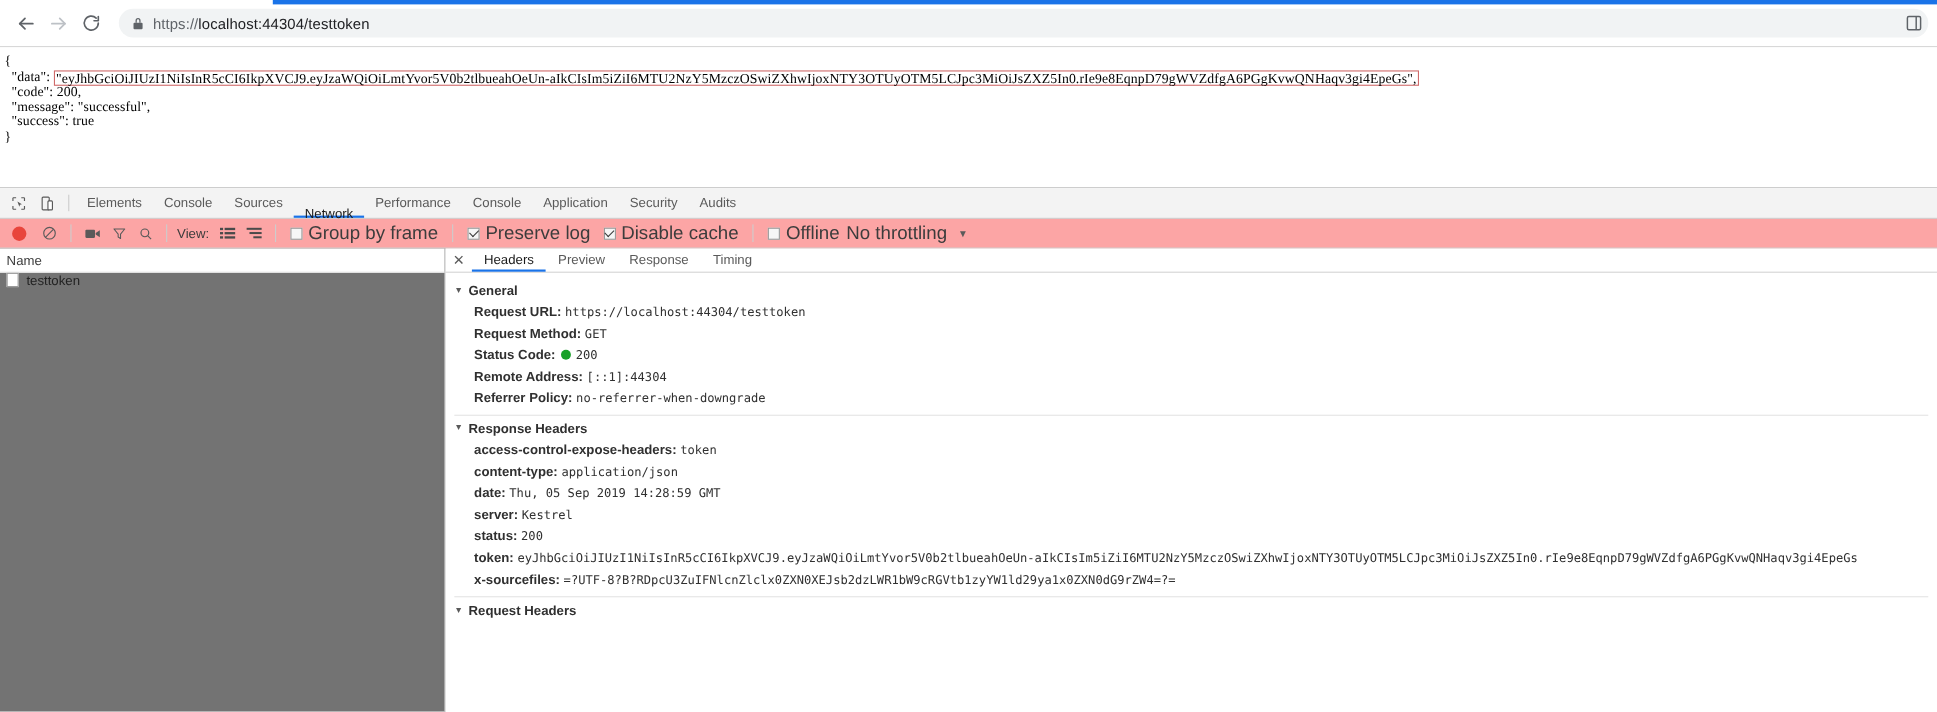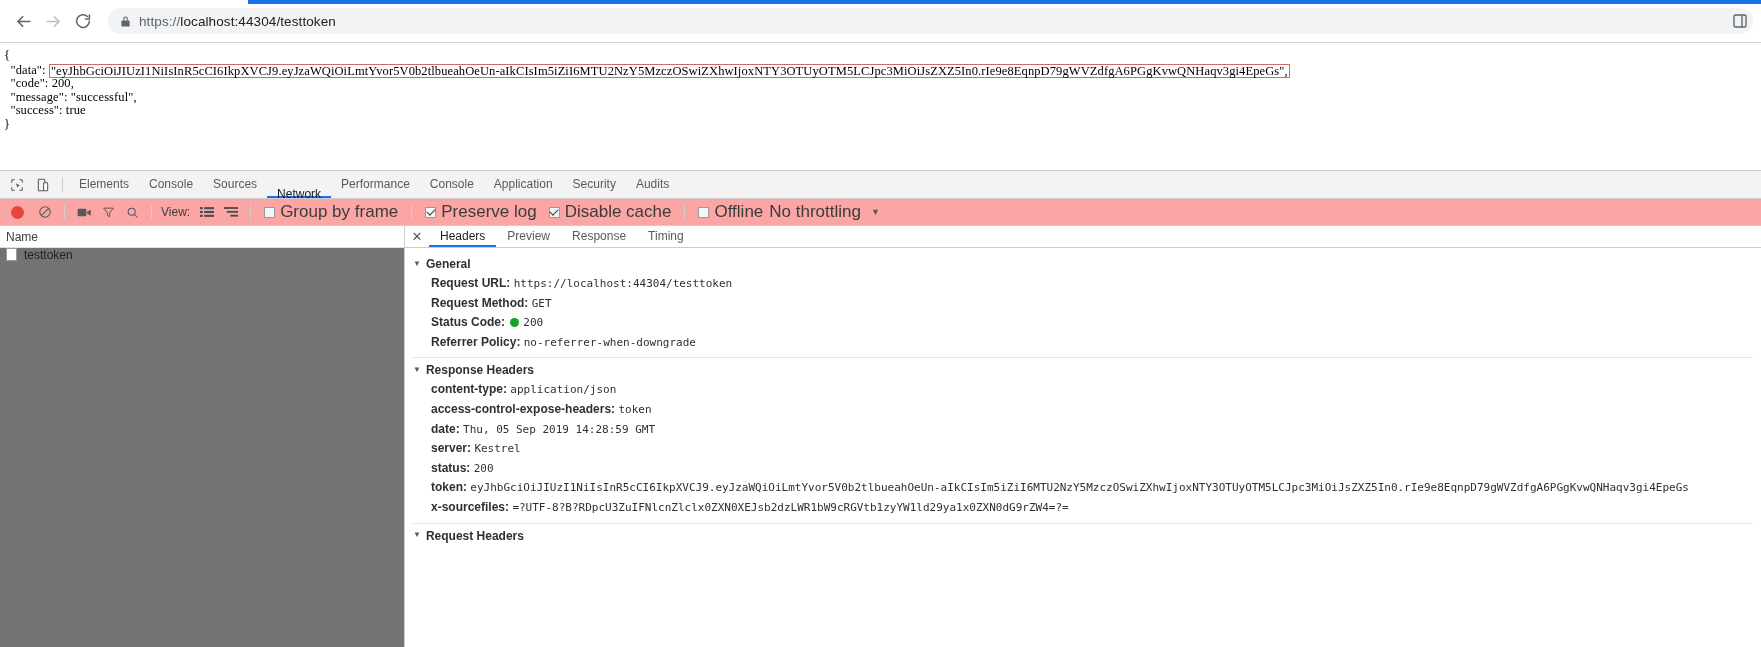--- a/index.html
+++ b/index.html
@@ -507,37 +507,41 @@
         </div>
         <div class="hrow">
           <span class="hname">Request Method:</span>
           <span class="hval">GET</span>
         </div>
         <div class="hrow">
           <span class="hname">Status Code:</span>
           <span class="status-dot"></span><span class="hval">200</span>
         </div>
         <div class="hrow">
+          <span class="hname">Remote Address:</span>
+          <span class="hval">[::1]:44304</span>
+        </div>
+        <div class="hrow">
           <span class="hname">Referrer Policy:</span>
           <span class="hval">no-referrer-when-downgrade</span>
         </div>
 
         <div class="hdivider"></div>
 
         <div class="hsection-title">
           <span class="tri">▼</span>
           <span>Response Headers</span>
         </div>
         <div class="hrow">
+          <span class="hname">access-control-expose-headers:</span>
+          <span class="hval">token</span>
+        </div>
+        <div class="hrow">
           <span class="hname">content-type:</span>
           <span class="hval">application/json</span>
-        </div>
-        <div class="hrow">
-          <span class="hname">access-control-expose-headers:</span>
-          <span class="hval">token</span>
         </div>
         <div class="hrow">
           <span class="hname">date:</span>
           <span class="hval">Thu, 05 Sep 2019 14:28:59 GMT</span>
         </div>
         <div class="hrow">
           <span class="hname">server:</span>
           <span class="hval">Kestrel</span>
         </div>
         <div class="hrow">

